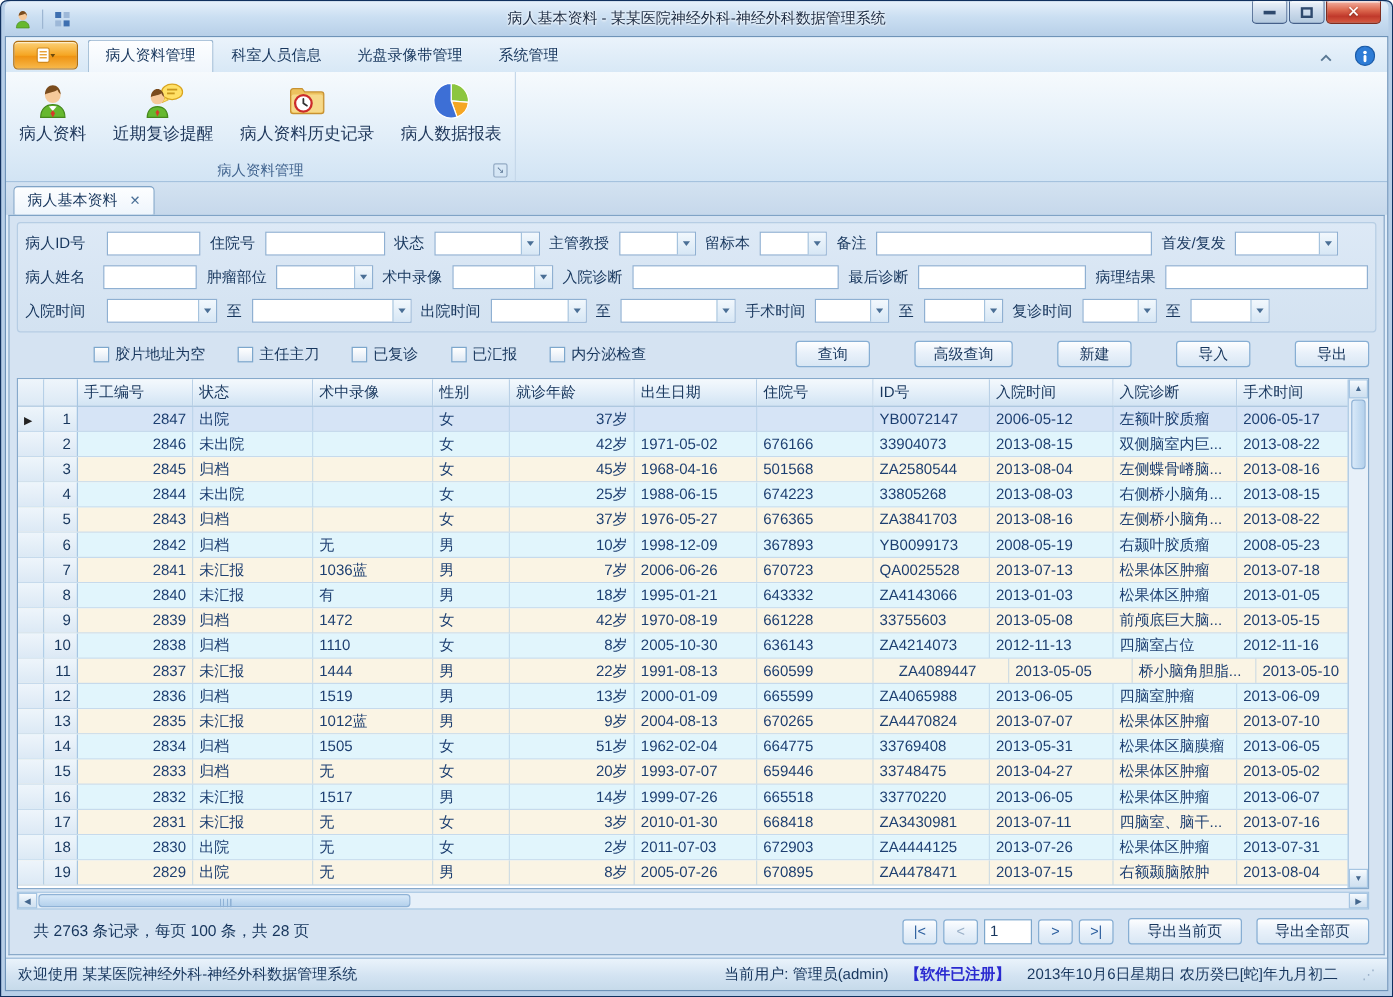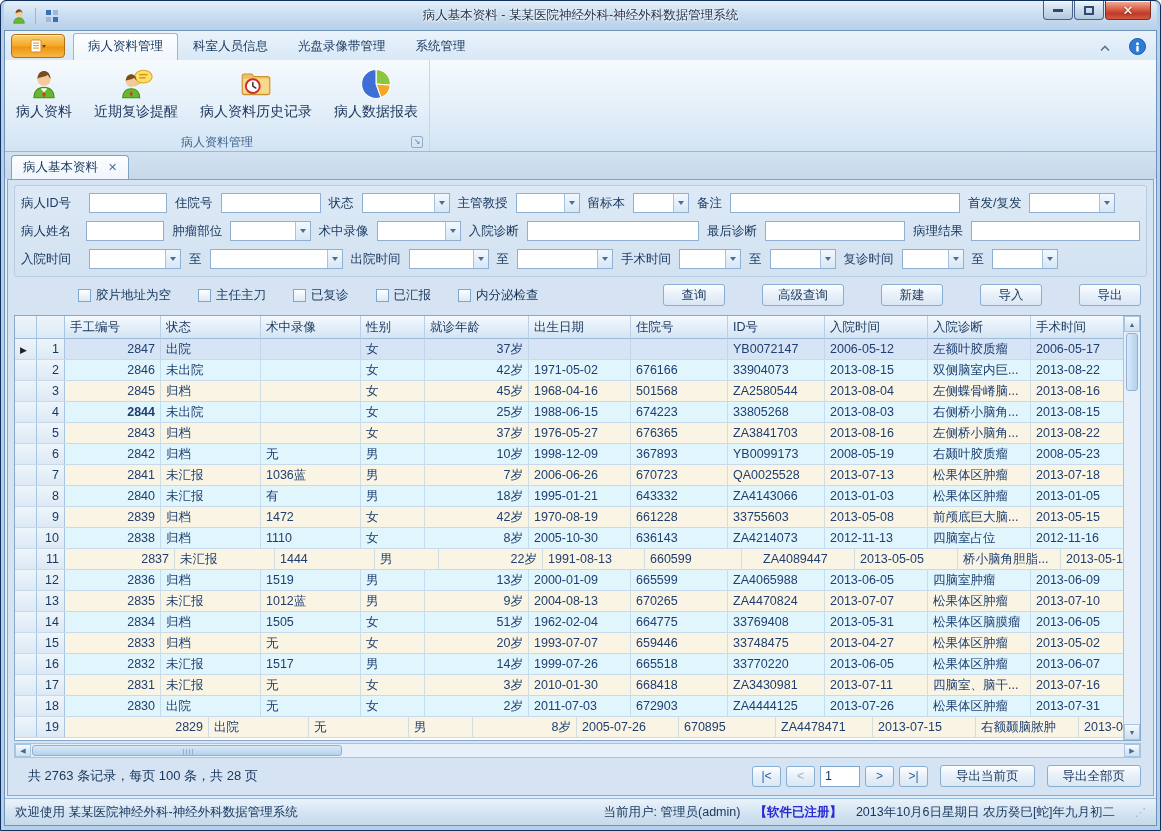--- a/index.html
+++ b/index.html
@@ -426,21 +426,21 @@
                 <div class="gcell a-l" style="width: 102px;">1968-04-16</div>
                 <div class="gcell a-l" style="width: 97px;">501568</div>
                 <div class="gcell a-l" style="width: 97px;">ZA2580544</div>
                 <div class="gcell a-l" style="width: 103px;">2013-08-04</div>
                 <div class="gcell a-l" style="width: 103px;">左侧蝶骨嵴脑...</div>
                 <div class="gcell a-l" style="width: 94px;">2013-08-16</div>
               </div>
               <div class="grow cyan">
                 <div class="gcell sel-col" style="width: 22px;"></div>
                 <div class="gcell num-col" style="width: 28px;">4</div>
-                <div class="gcell a-r" style="width: 96px; font-weight: bold;">2844</div>
+                <div class="gcell a-r" style="width: 96px;">2844</div>
                 <div class="gcell a-l" style="width: 100px;">未出院</div>
                 <div class="gcell a-l" style="width: 100px;"></div>
                 <div class="gcell a-l" style="width: 64px;">女</div>
                 <div class="gcell a-r" style="width: 104px;">25岁</div>
                 <div class="gcell a-l" style="width: 102px;">1988-06-15</div>
                 <div class="gcell a-l" style="width: 97px;">674223</div>
                 <div class="gcell a-l" style="width: 97px;">33805268</div>
                 <div class="gcell a-l" style="width: 103px;">2013-08-03</div>
                 <div class="gcell a-l" style="width: 103px;">右侧桥小脑角...</div>
                 <div class="gcell a-l" style="width: 94px;">2013-08-15</div>
@@ -531,21 +531,21 @@
                 <div class="gcell a-l" style="width: 102px;">2005-10-30</div>
                 <div class="gcell a-l" style="width: 97px;">636143</div>
                 <div class="gcell a-l" style="width: 97px;">ZA4214073</div>
                 <div class="gcell a-l" style="width: 103px;">2012-11-13</div>
                 <div class="gcell a-l" style="width: 103px;">四脑室占位</div>
                 <div class="gcell a-l" style="width: 94px;">2012-11-16</div>
               </div>
               <div class="grow cream">
                 <div class="gcell sel-col" style="width: 22px;"></div>
                 <div class="gcell num-col" style="width: 28px;">11</div>
-                <div class="gcell a-r" style="width: 96px; margin-left: 14px;">2837</div>
+                <div class="gcell a-r" style="width: 96px;">2837</div>
                 <div class="gcell a-l" style="width: 100px;">未汇报</div>
                 <div class="gcell a-l" style="width: 100px;">1444</div>
                 <div class="gcell a-l" style="width: 64px;">男</div>
                 <div class="gcell a-r" style="width: 104px;">22岁</div>
                 <div class="gcell a-l" style="width: 102px;">1991-08-13</div>
                 <div class="gcell a-l" style="width: 97px;">660599</div>
                 <div class="gcell a-l" style="width: 97px; margin-left: 16px;">ZA4089447</div>
                 <div class="gcell a-l" style="width: 103px;">2013-05-05</div>
                 <div class="gcell a-l" style="width: 103px;">桥小脑角胆脂...</div>
                 <div class="gcell a-l" style="width: 94px;">2013-05-10</div>
@@ -651,21 +651,21 @@
                 <div class="gcell a-l" style="width: 102px;">2011-07-03</div>
                 <div class="gcell a-l" style="width: 97px;">672903</div>
                 <div class="gcell a-l" style="width: 97px;">ZA4444125</div>
                 <div class="gcell a-l" style="width: 103px;">2013-07-26</div>
                 <div class="gcell a-l" style="width: 103px;">松果体区肿瘤</div>
                 <div class="gcell a-l" style="width: 94px;">2013-07-31</div>
               </div>
               <div class="grow cream">
                 <div class="gcell sel-col" style="width: 22px;"></div>
                 <div class="gcell num-col" style="width: 28px;">19</div>
-                <div class="gcell a-r" style="width: 96px; margin-left: 48px;">2829</div>
+                <div class="gcell a-r" style="width: 96px;">2829</div>
                 <div class="gcell a-l" style="width: 100px;">出院</div>
                 <div class="gcell a-l" style="width: 100px;">无</div>
                 <div class="gcell a-l" style="width: 64px;">男</div>
                 <div class="gcell a-r" style="width: 104px;">8岁</div>
                 <div class="gcell a-l" style="width: 102px;">2005-07-26</div>
                 <div class="gcell a-l" style="width: 97px;">670895</div>
                 <div class="gcell a-l" style="width: 97px;">ZA4478471</div>
                 <div class="gcell a-l" style="width: 103px;">2013-07-15</div>
                 <div class="gcell a-l" style="width: 103px;">右额颞脑脓肿</div>
                 <div class="gcell a-l" style="width: 94px;">2013-08-04</div>

